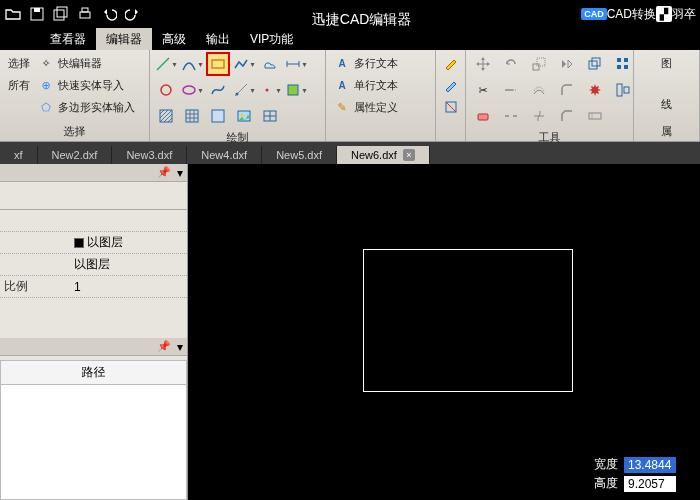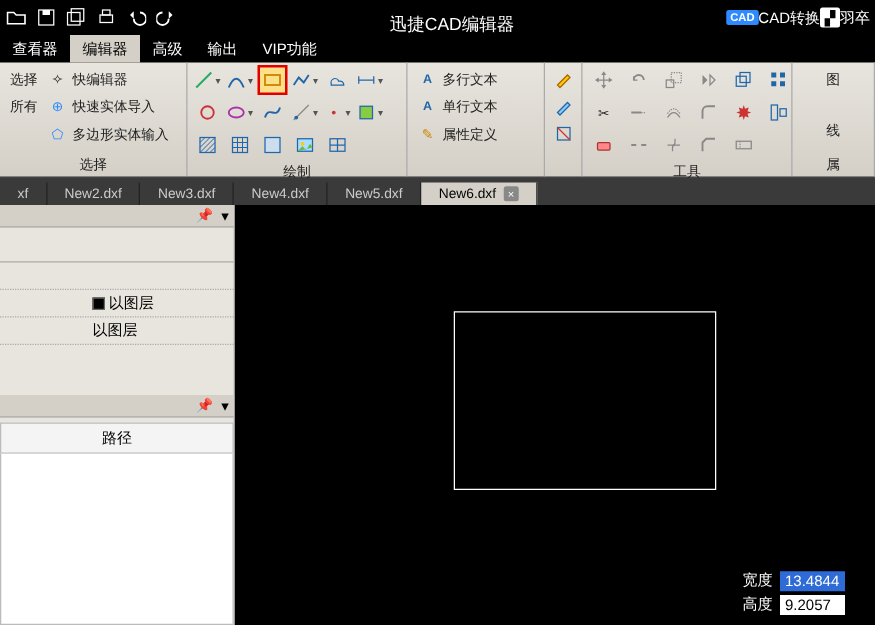--- a/index.html
+++ b/index.html
@@ -5,21 +5,21 @@
   * { box-sizing: border-box; margin: 0; padding: 0; font-family: "Microsoft YaHei", sans-serif; }
   body { width: 700px; height: 500px; overflow: hidden; background: #000; }
   .titlebar { height: 28px; background: #000; color: #fff; display: flex; align-items: center; padding: 0 4px; font-size: 12px; }
   .titlebar .tb-icons { display: flex; gap: 6px; }
   .titlebar .tb-icon { width: 18px; height: 18px; display: flex; align-items: center; justify-content: center; color: #fff; cursor: pointer; }
   .titlebar .title { flex: 1; text-align: center; font-size: 14px; margin-top: 11px; }
   .titlebar .right { display: flex; align-items: center; }
   .cad-badge { background: #2e8bff; color: #fff; font-size: 9px; padding: 1px 3px; border-radius: 2px; font-weight: bold; }
   .user-icon { width: 16px; height: 16px; background: #fff; color: #000; display: flex; align-items: center; justify-content: center; font-size: 11px; border-radius: 2px; }
 
-  .menubar { height: 22px; background: #000; display: flex; color: #fff; font-size: 12px; }
+  .menubar { height: 22px; background: #000; display: flex; color: #fff; font-size: 12px; margin-left: 40px; }
   .menubar .tab { padding: 3px 10px; cursor: pointer; }
   .menubar .tab.active { background: #d4d0c8; color: #000; }
   .ribbon-group { border-right: 1px solid #aaa; padding: 2px 4px 0 4px; display: flex; flex-direction: column; }
   .ribbon-group .body { flex: 1; display: flex; }
   .ribbon-group .label { text-align: center; font-size: 11px; padding: 2px 0; }
   .rbtn { display: flex; align-items: center; gap: 4px; padding: 2px 4px; cursor: pointer; height: 22px; }
   .ricon { width: 16px; height: 16px; display: inline-flex; align-items: center; justify-content: center; }
   .icon-grid { display: grid; grid-template-columns: repeat(6, 24px); grid-auto-rows: 24px; gap: 2px; align-content: start; }
   .icon-grid .cell { display: flex; align-items: center; justify-content: center; cursor: pointer; border: 1px solid transparent; }
   .icon-grid .cell.hl { background: #ffe08a; border: 2px solid #e00000; }
@@ -427,20 +427,24 @@
           <div class="v"></div>
         </div>
       <div class="proprow">
           <div class="k"></div>
           <div class="v"><span class="swatch"></span><span>以图层</span></div>
         </div>
       <div class="proprow">
           <div class="k"></div>
           <div class="v">以图层</div>
         </div>
+      <div class="proprow">
+          <div class="k">比例</div>
+          <div class="v">1</div>
+        </div>
     </div>
     <div class="gap"></div>
     <div class="hdr">
         <span class="pin">📌</span>
         <span style="margin-left:6px">▾</span>
       </div>
     <div class="pathhdr">路径</div>
     <div style="flex:1;background:#fff;border:1px solid #bbb;border-top:none"></div>
   </div>
 

